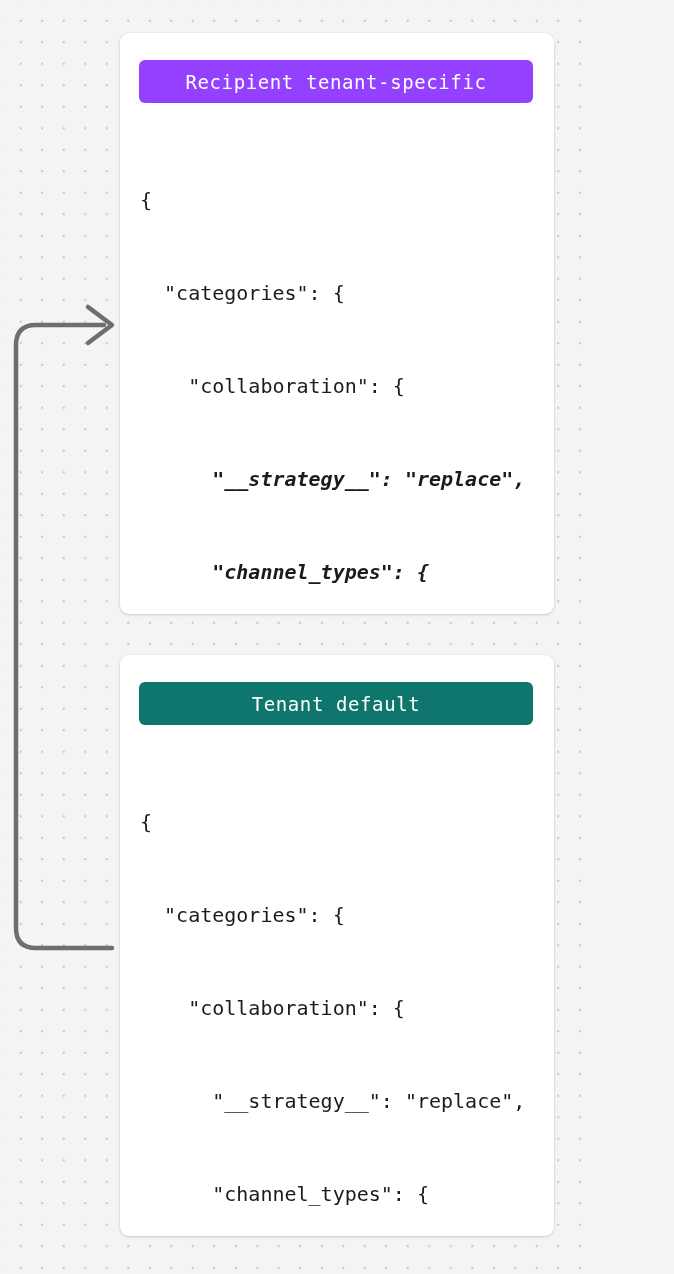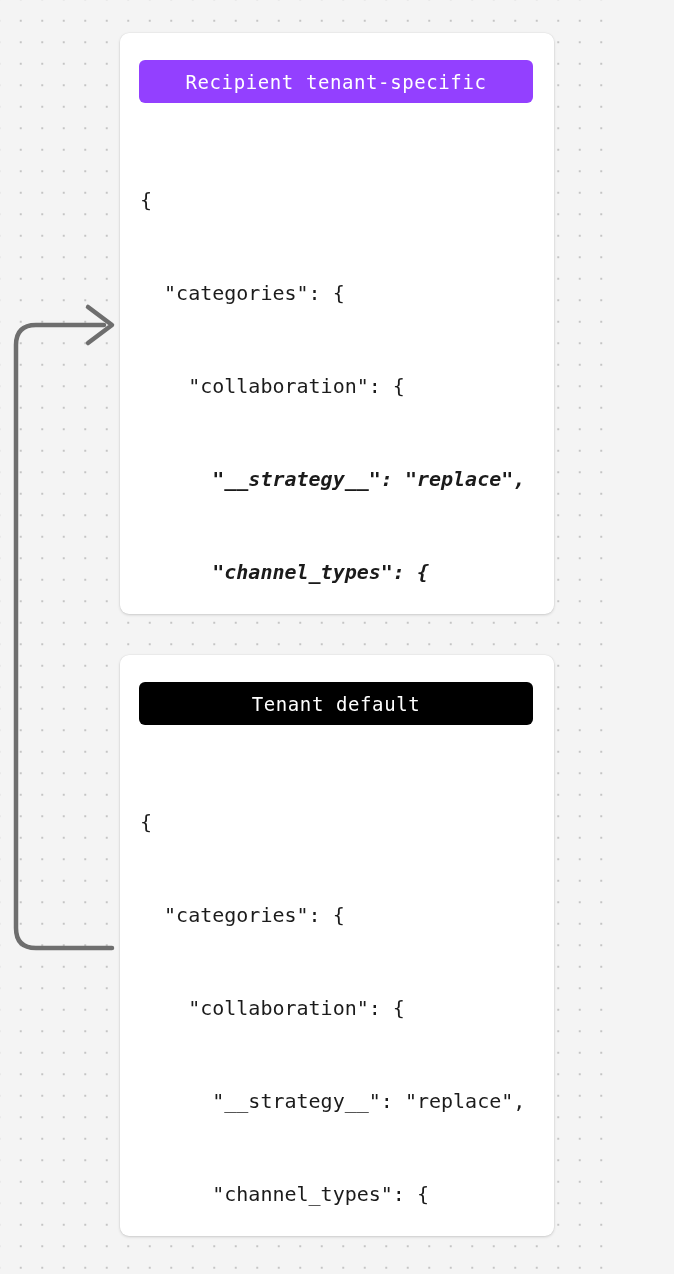--- a/index.html
+++ b/index.html
@@ -16,21 +16,20 @@
 
   
   #canvas {
     position: relative;
     width: 592px;
     height: 1274px;
     background-color: #f4f4f4;
     background-image: radial-gradient(circle, #c4c4c4 1.25px, rgba(0,0,0,0) 1.3px);
     background-size: 21.5px 21.5px;
     background-position: 10px 10px;
-    padding-left: 16px;
   }
 
   
   #connector {
     position: absolute;
     left: 0;
     top: 280px;
     width: 130px;
     height: 700px;
     pointer-events: none;
@@ -59,21 +58,21 @@
     display: flex;
     align-items: center;
     justify-content: center;
     color: #ffffff;
     font-family: "DejaVu Sans Mono", monospace;
     font-size: 19px;
     letter-spacing: 0.6px;
     box-sizing: border-box;
   }
   #badge-recipient { background: #9340ff; }
-  #badge-tenant    { background: #000000; }
+  #badge-tenant    { background: #0f766e; }
 
   .code {
     position: absolute;
     left: 20px;
     top: 90px;
     right: 14px;
     font-family: "DejaVu Sans Mono", monospace;
     font-size: 20px;
     line-height: 31px;
     color: #1b1b1b;

